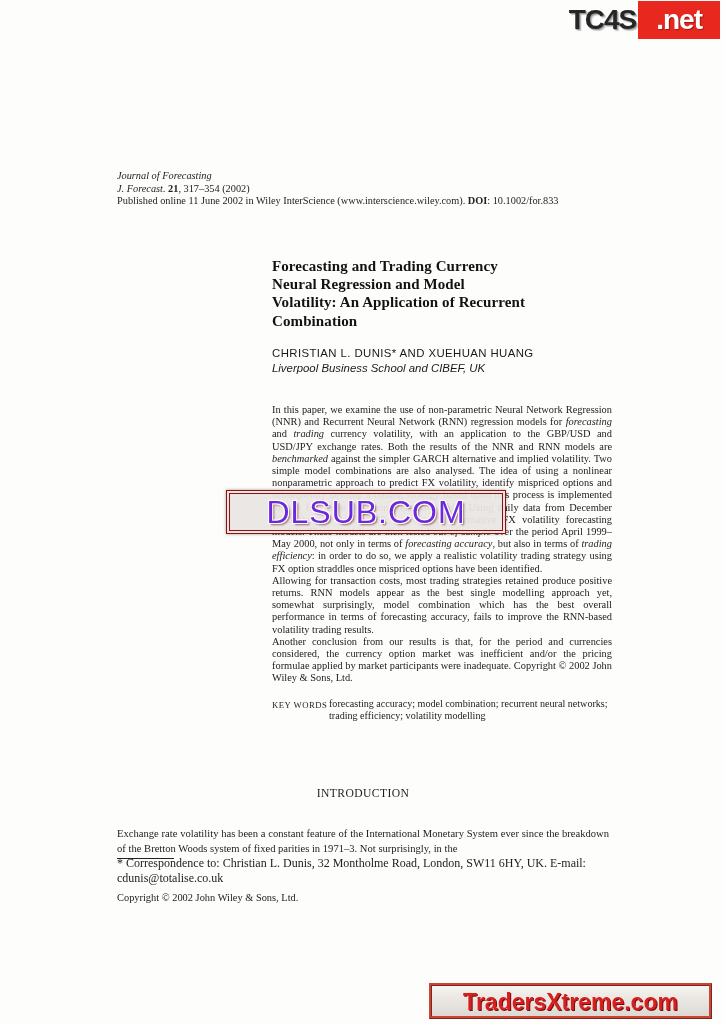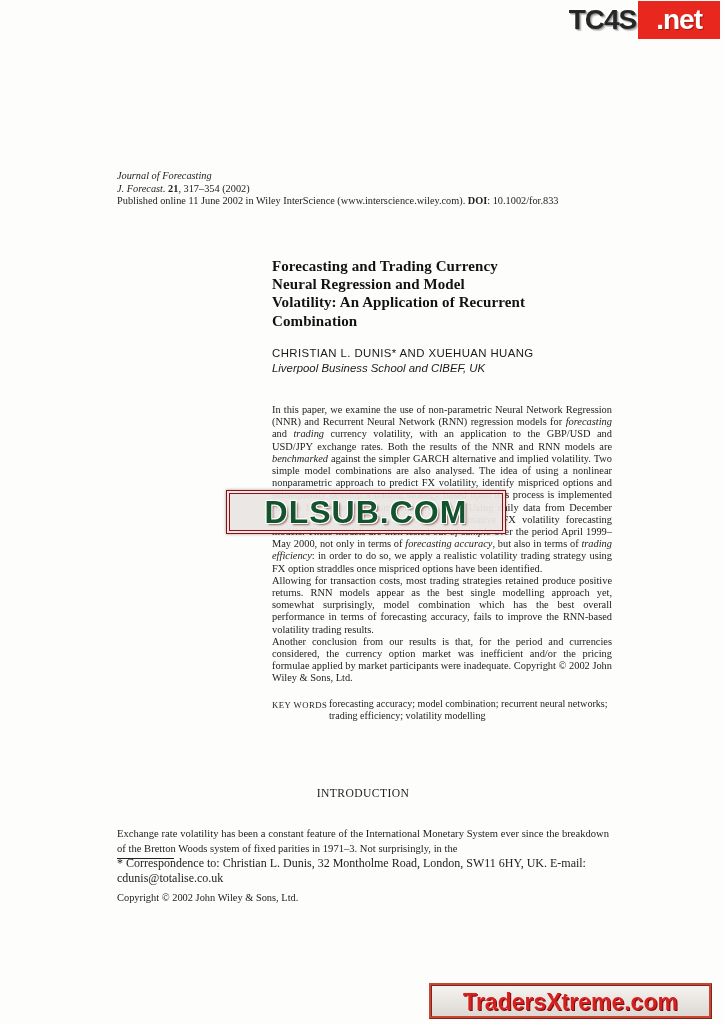--- a/index.html
+++ b/index.html
@@ -48,22 +48,22 @@
     font-family:"Liberation Sans", sans-serif;font-weight:900;font-size:28px;line-height:38px;}
   .wm-top .main{color:#262626;letter-spacing:-1px;
     text-shadow:1px 1px 0 #9a9a9a,2px 2px 1px #c8c8c8, -1px -1px 0 #ffffff;}
   .wm-top .suffix{background:#e8281e;color:#ffffff;padding:0 18px;margin-left:2px;
     letter-spacing:-1px;text-shadow:1px 1px 1px rgba(0,0,0,.35);}
 
   .wm-mid{left:226px;top:490px;width:272px;height:36px;z-index:30;
     border:4px double #8f1010;background:rgba(233,230,226,0.94);
     display:flex;align-items:center;justify-content:center;
     box-shadow:0 0 3px rgba(60,0,0,.4);}
-  .wm-mid .txt{font-family:"Liberation Sans", sans-serif;font-weight:700;
-    font-size:32px;letter-spacing:1px;color:#14532d;white-space:nowrap;
+  .wm-mid .txt{font-family:"Liberation Sans", sans-serif;font-weight:400;
+    font-size:32px;letter-spacing:1px;color:#6d28d9;white-space:nowrap;
     text-shadow:-1px -1px 0 #fff,1px -1px 0 #fff,-1px 1px 0 #fff,1px 1px 0 #fff,
                 2px 2px 2px rgba(90,0,0,.55);}
 
   .wm-bottom{left:429px;top:983px;width:277px;height:30px;z-index:30;
     border:3px ridge #cc4433;background:linear-gradient(#f5f3f0,#ddd8d2);
     display:flex;align-items:flex-end;justify-content:center;}
   .wm-bottom .txt{font-family:"Liberation Sans", sans-serif;font-weight:900;
     font-size:23px;letter-spacing:0px;color:#d32020;white-space:nowrap;
     text-shadow:-1px -1px 0 #f7e6e0,1px 1px 0 #7a0a0a;}
 </style>

